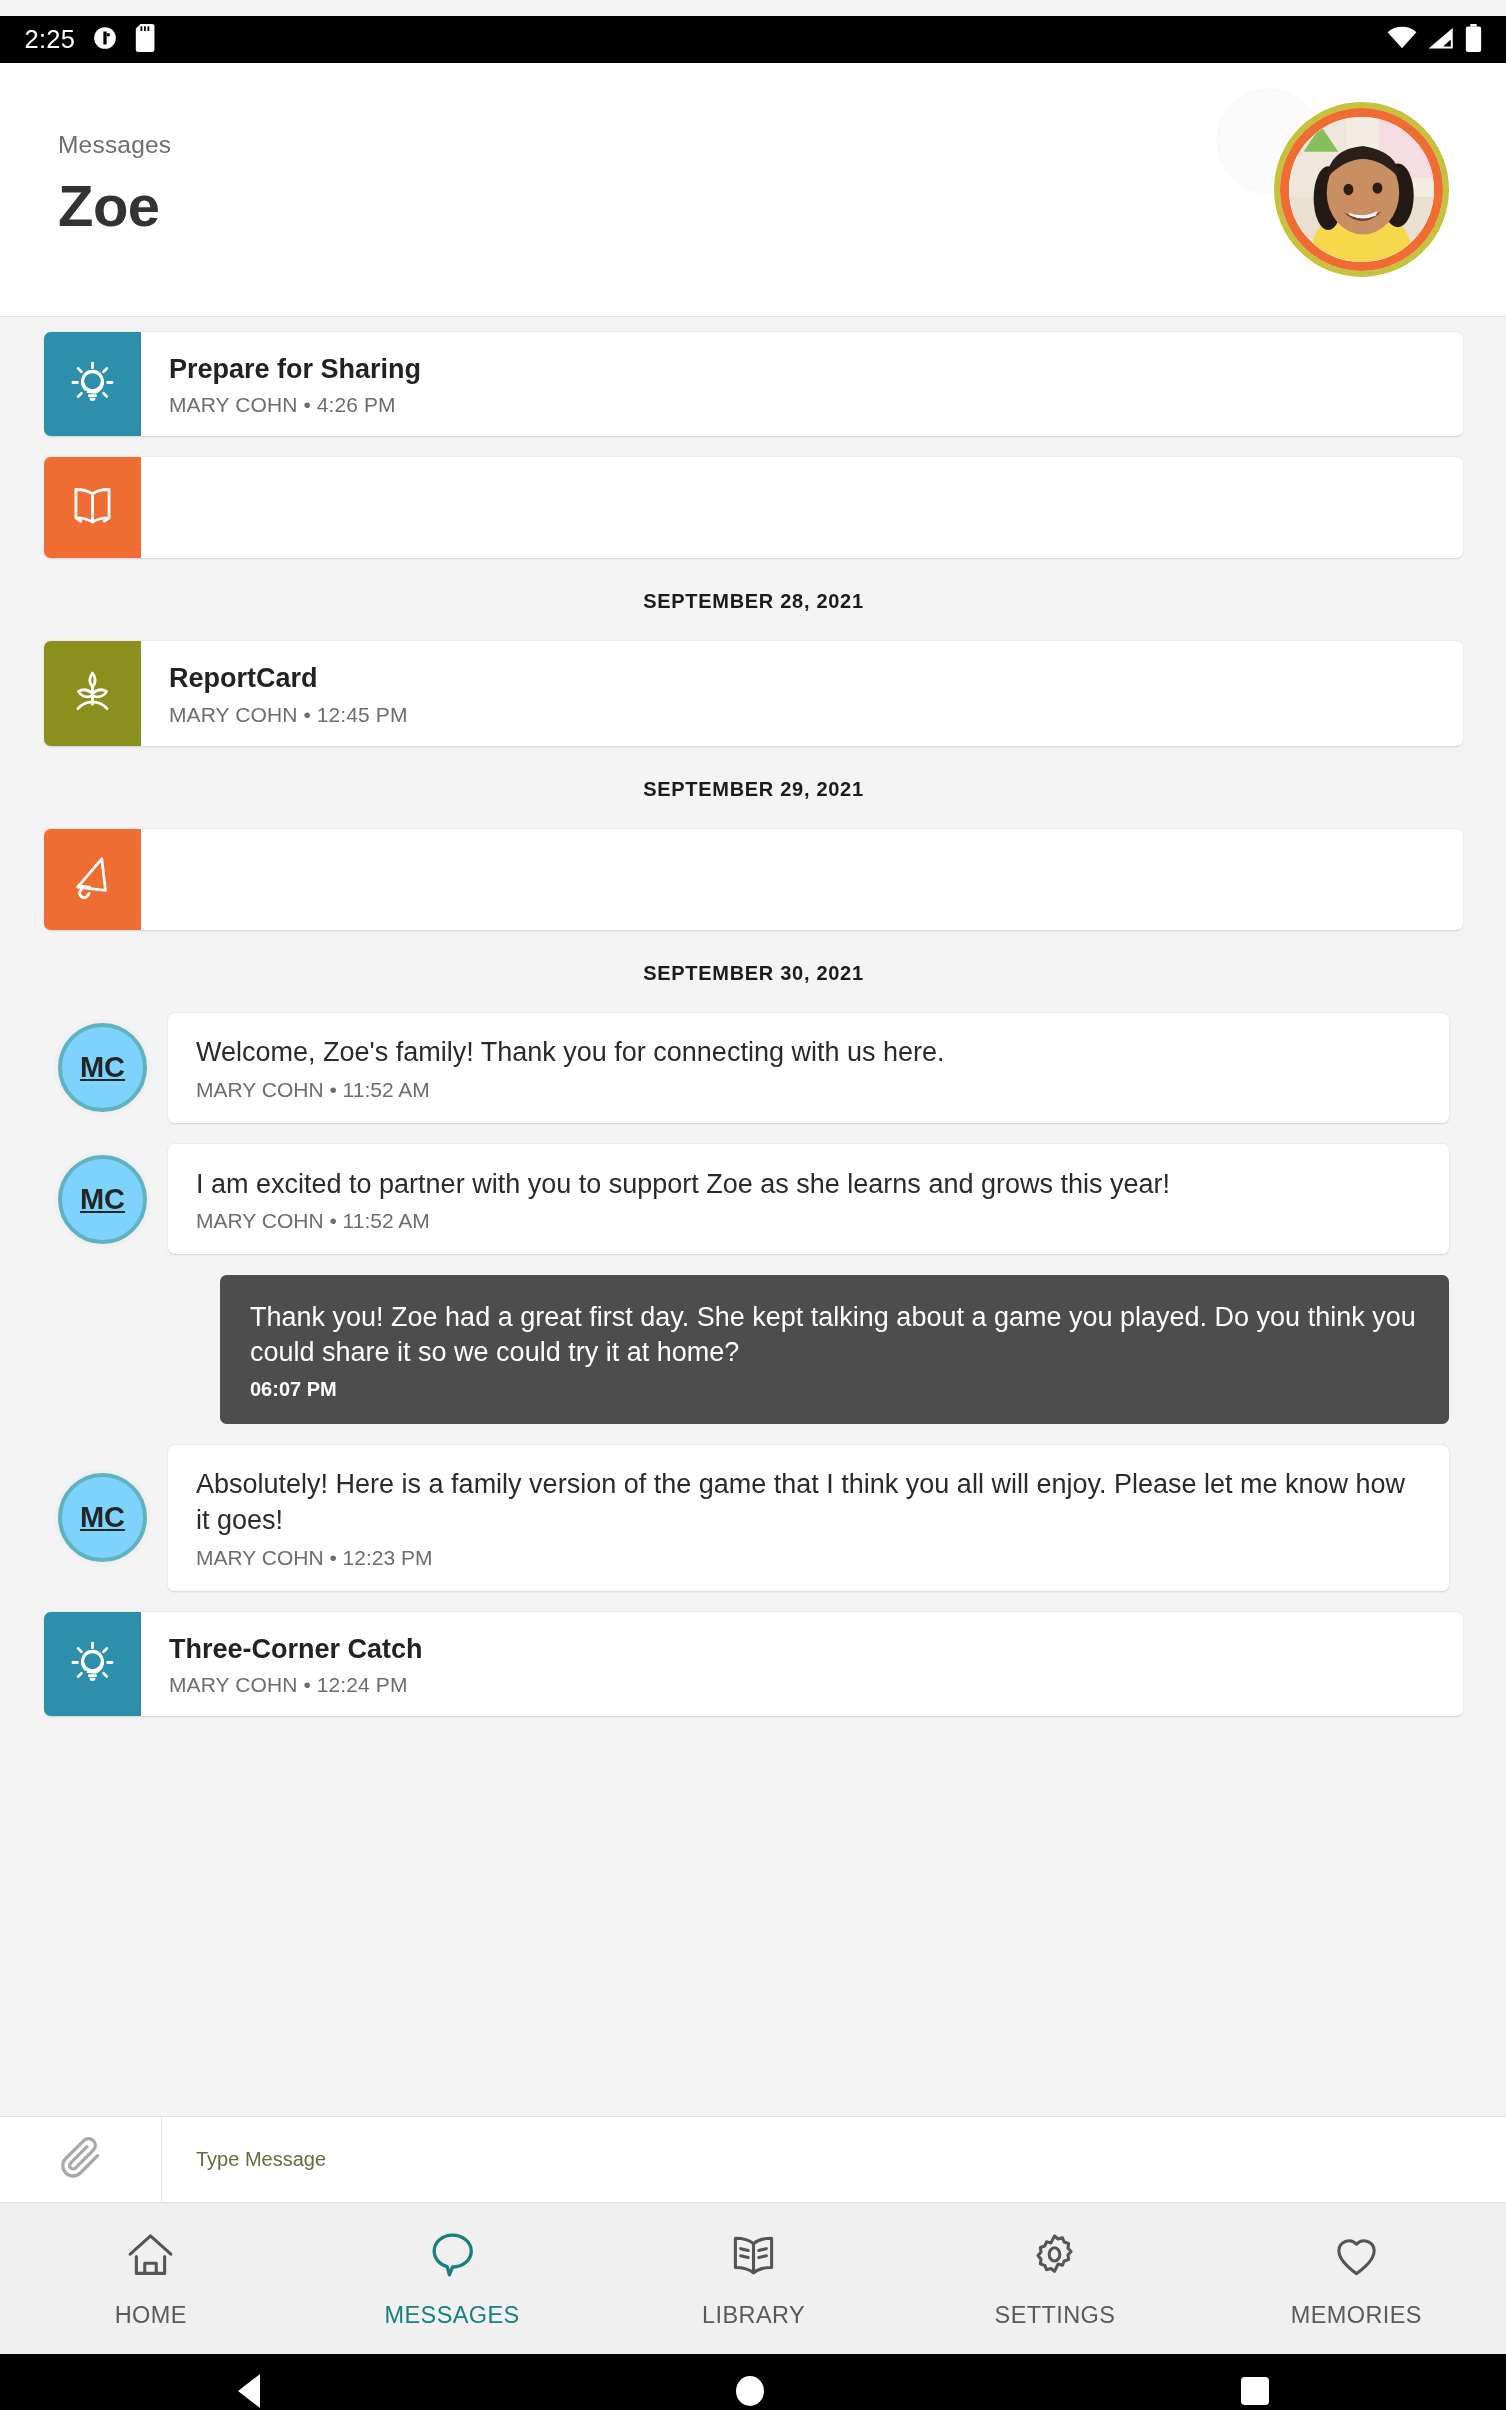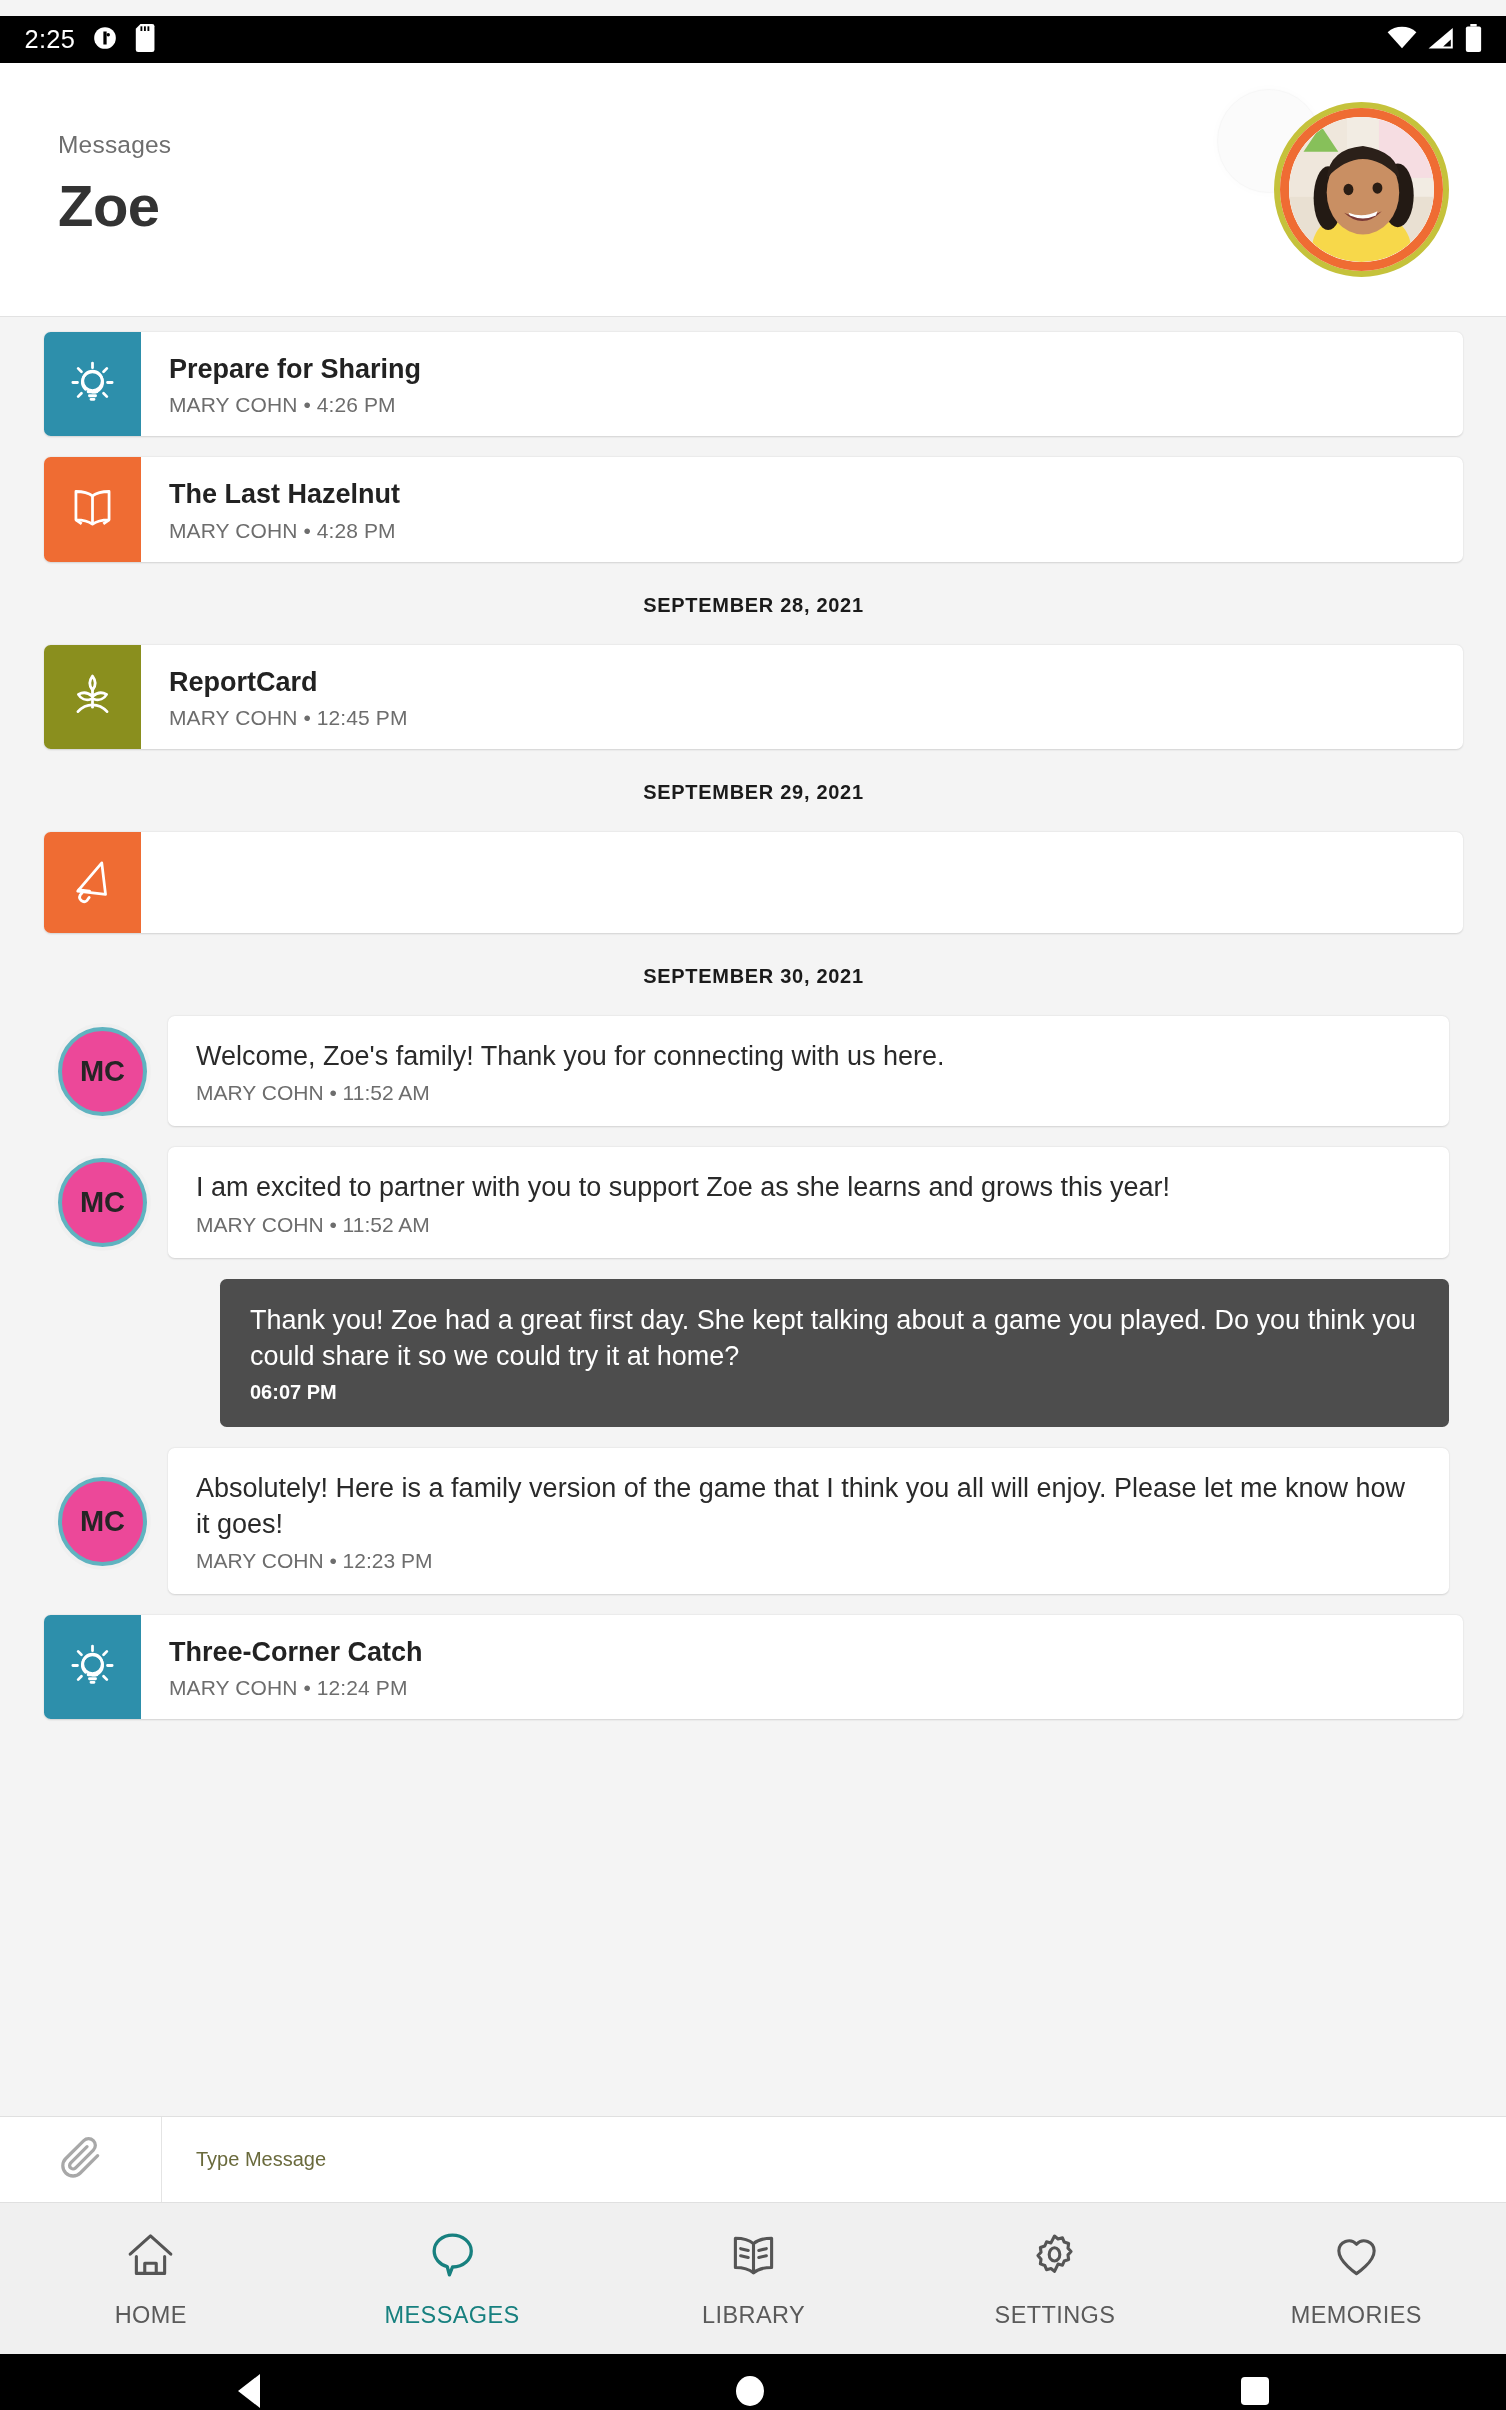--- a/index.html
+++ b/index.html
@@ -73,24 +73,24 @@
 
   .date-sep {
     text-align: center; font-size: 20px; font-weight: bold;
     color: #1b1b1b; letter-spacing: 0.7px; margin: 32px 0 28px 0;
   }
 
   .bubble-row { display: flex; align-items: center; padding: 0 58px; margin-bottom: 21px; }
   .bubble-row.out { justify-content: flex-end; }
   .mc-avatar {
     flex: 0 0 89px; width: 89px; height: 89px; border-radius: 50%;
-    background: #ec4899; border: 4.7px solid #5fb3c0;
+    background: #7dd3fc; border: 4.7px solid #5fb3c0;
     box-shadow: 0 0 0 3.8px #f0f0f0;
     display: flex; align-items: center; justify-content: center;
-    font-size: 29px; font-weight: bold; color: #252525; margin-right: 21px;
+    font-size: 29px; font-weight: bold; color: #252525; margin-right: 21px; text-decoration: underline;
   }
   .bubble {
     background: #fff; border-radius: 6.6px; flex: 1 1 auto;
     box-shadow: 0 0.9px 1.9px rgba(0,0,0,.14);
     padding: 22.6px 28px 21px 28px;
   }
   .bubble-text { font-size: 27px; color: #2a2a2a; line-height: 1.33; margin-bottom: 6.6px; }
   .bubble-meta { font-size: 21px; color: #6d6d6d; }
   .bubble.dark {
     background: #4d4d4d; flex: 0 1 1229px; border-radius: 6.6px 6.6px 6.6px 6.6px;
@@ -230,24 +230,20 @@
         </div>
         <div class="card-row">
           <div class="msg-card">
             <div class="card-icon" style="background:#ef6c33">
               <span><svg viewBox="0 0 24 24" fill="none" stroke="#fff" stroke-width="1.25" stroke-linejoin="round">
                   <path d="M12 6.3C10.2 4.9 7.6 4.3 4.5 4.3v12.8c3.1 0 5.7.6 7.5 2 1.8-1.4 4.4-2 7.5-2V4.3c-3.1 0-5.7.6-7.5 2z"></path>
                   <path d="M12 6.3v12.8"></path>
                   <path d="M4.5 17.1l2.6 1.9M19.5 17.1l-2.6 1.9"></path>
                 </svg></span>
             </div>
-            <div class="card-body">
-              <div class="card-title">The Last Hazelnut</div>
-              <div class="card-meta">MARY COHN • 4:28 PM</div>
-            </div>
           </div>
         </div>
         <div class="date-sep">SEPTEMBER 28, 2021</div>
         <div class="card-row">
           <div class="msg-card">
             <div class="card-icon" style="background:#8a8f1e">
               <span><svg viewBox="0 0 24 24" fill="none" stroke="#fff" stroke-width="1.25" stroke-linecap="round" stroke-linejoin="round">
                   <path d="M12 17.3V9.2"></path>
                   <path d="M12 9.6c-1.6-2-1.6-4.3 0-6.4 1.6 2.1 1.6 4.4 0 6.4z"></path>
                   <path d="M11.7 12.2C9.9 10.6 7.6 10.4 5.6 11.5c1.1 2 3.3 2.9 5.6 2.2"></path>

